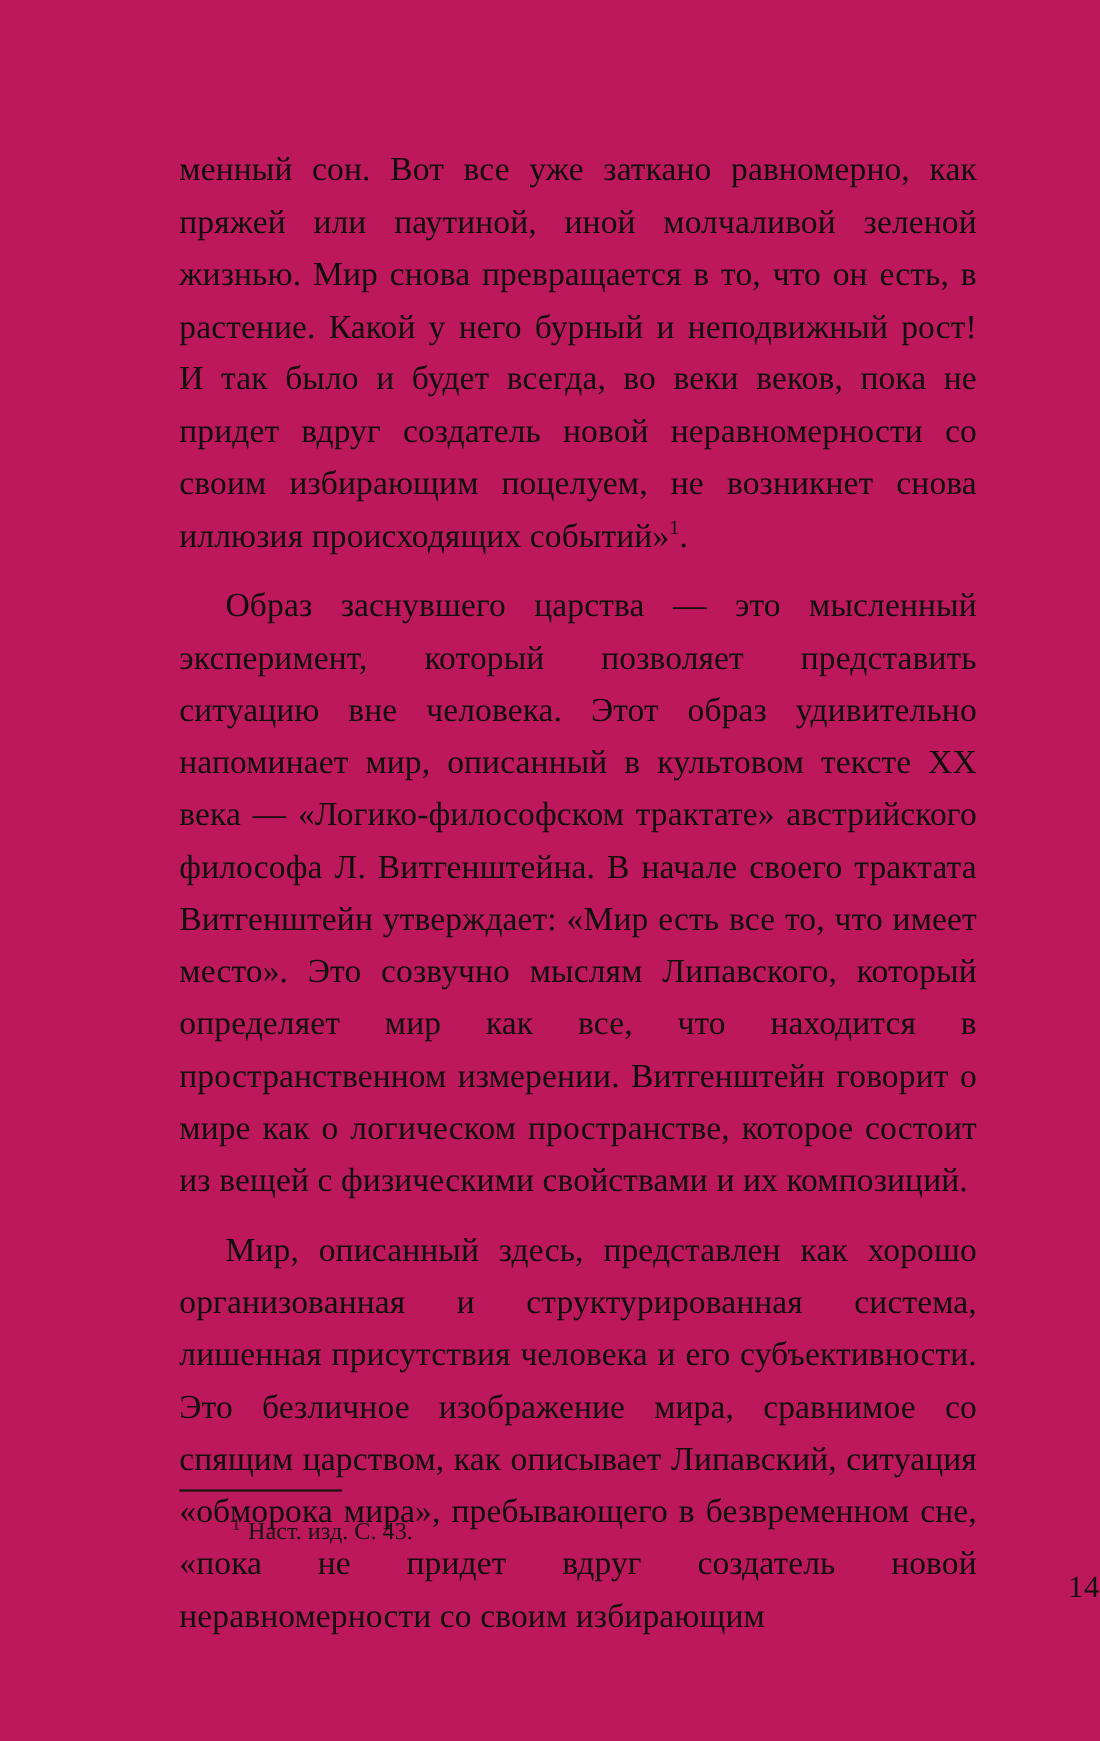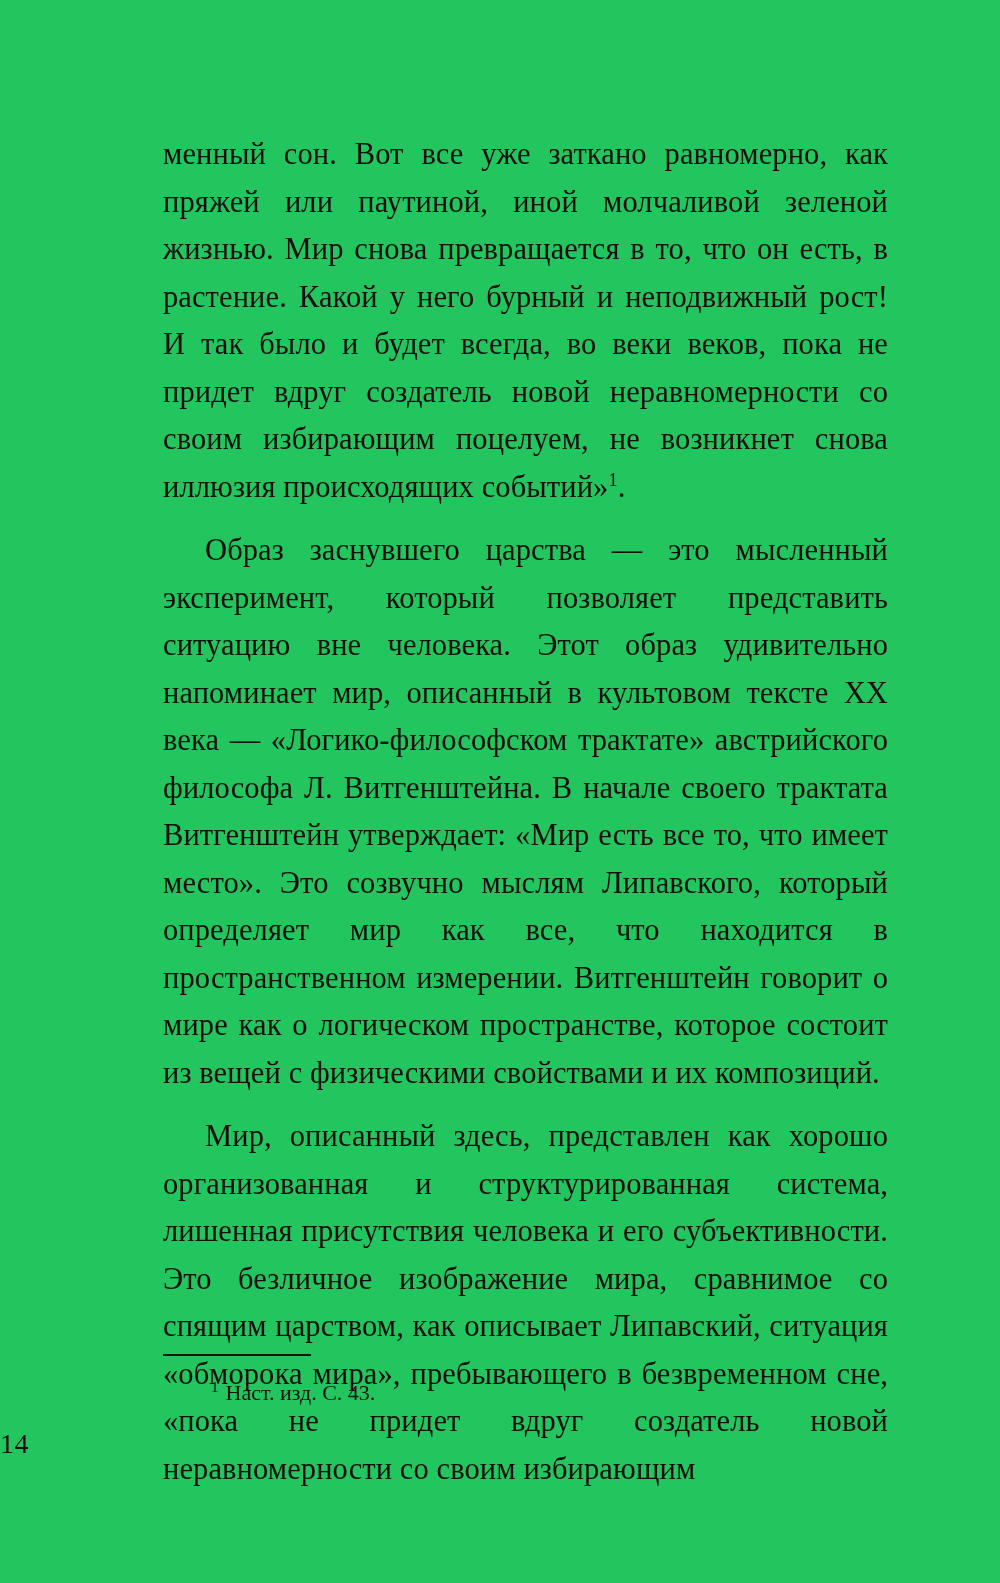--- a/index.html
+++ b/index.html
@@ -14,21 +14,21 @@
     font-family: "Liberation Serif", "DejaVu Serif", serif;
     color: #100f0d;
     overflow: hidden;
   }
   .page {
     position: absolute;
     left: 0;
     top: 0;
     width: 1000px;
     height: 1583px;
-    background: #22c55e;
+    background: #be185d;
   }
   .text-column {
     position: absolute;
     left: 163px;
     top: 131px;
     width: 725px;
   }
   p.body-par {
     margin: 0;
     font-size: 30.5px;
@@ -70,21 +70,21 @@
   sup.fn-ref {
     font-size: 0.6em;
     vertical-align: super;
     line-height: 0;
   }
   .page-number {
     position: absolute;
     left: 0;
     top: 1428px;
     width: 1000px;
-    text-align: left;
+    text-align: right;
     font-size: 28px;
     color: #121110;
     letter-spacing: 0.5px;
   }
 </style>
 </head>
 <body>
 
 <div class="page">
 

